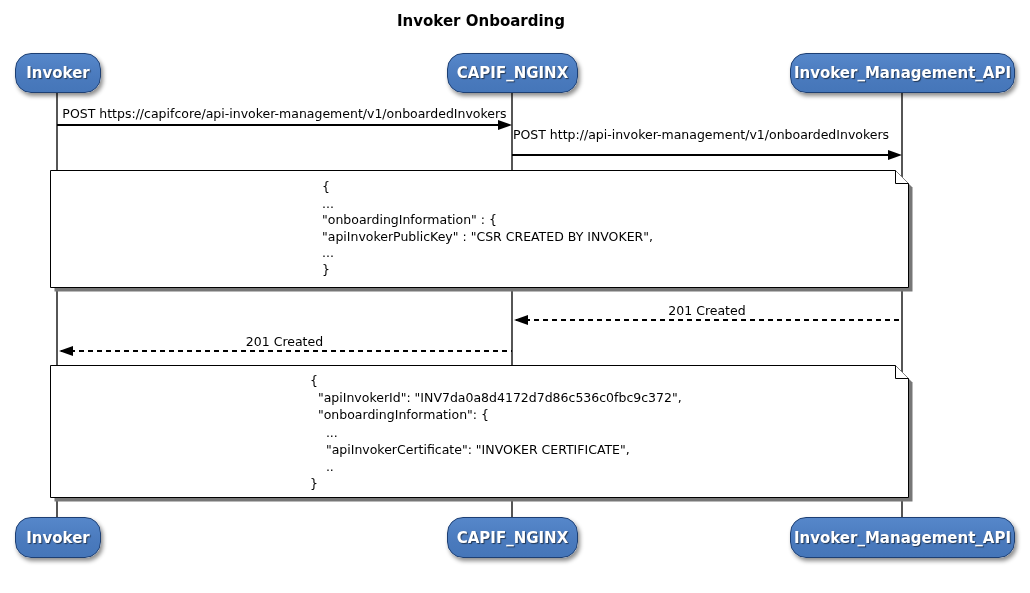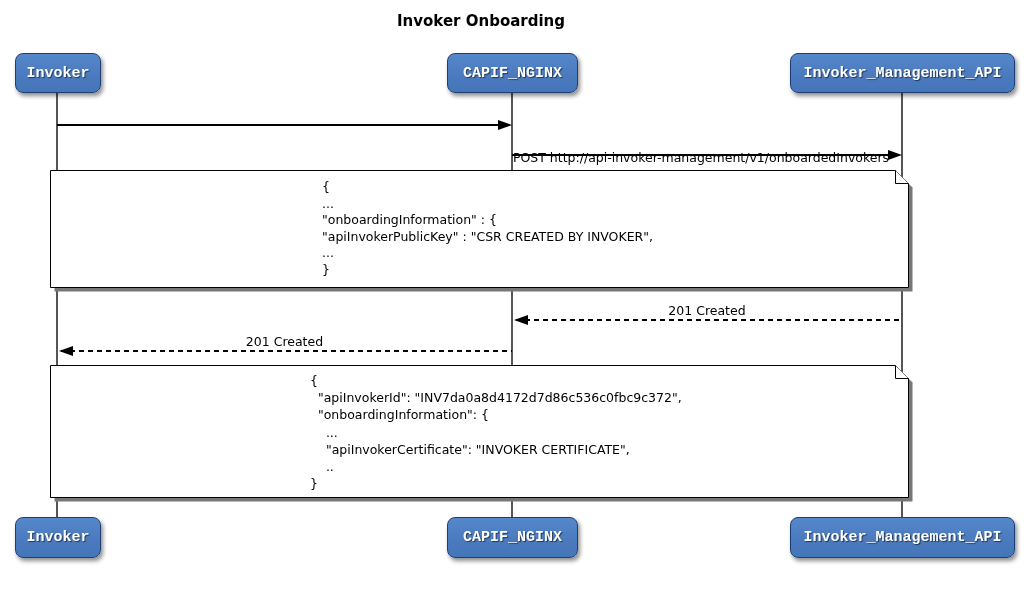--- a/index.html
+++ b/index.html
@@ -11,26 +11,25 @@
   .title {
     position:absolute; left:0; top:12px; width:962px; text-align:center;
     font-size:15px; font-weight:bold; color:#000;
   }
   .lifeline {
     position:absolute; width:2px; top:92px; height:426px; background:#565656; z-index:0;
   }
   .actor {
     position:absolute; height:40px; z-index:4;
     background:linear-gradient(180deg,#5687ca 0%,#4a7abd 60%,#4576b9 100%);
-    border:1px solid #1d3f73; border-radius:8px;
+    border:1px solid #1d3f73; border-radius:16px;
     box-shadow:2px 3px 4px rgba(0,0,0,0.45);
     display:flex; align-items:center; justify-content:center;
     color:#ffffff; font-weight:bold; font-size:15px;
     text-shadow:1px 1px 1px rgba(0,0,0,0.55);
-    font-family:Liberation Mono, monospace;
   }
   .msg-label {
     position:absolute; text-align:center; font-size:12.5px; color:#000; z-index:3;
     white-space:nowrap;
   }
   .line-solid { position:absolute; height:2px; background:#000; z-index:3; }
   .line-dashed {
     position:absolute; height:2px; z-index:3;
     background:repeating-linear-gradient(to right,#000 0 5px,transparent 5px 9px);
   }
@@ -67,24 +66,25 @@
   <div class="actor" style="left:15px; top:53px; width:86px;">
     <span>Invoker</span>
   </div>
   <div class="actor" style="left:447px; top:53px; width:131px;">
     <span>CAPIF_NGINX</span>
   </div>
   <div class="actor" style="left:790px; top:53px; width:225px;">
     <span>Invoker_Management_API</span>
   </div>
 
+  <div class="msg-label" style="left:57px; top:106px; width:455px;">POST https://capifcore/api-invoker-management/v1/onboardedInvokers</div>
   <div class="line-solid" style="left:57px; top:124px; width:441px;"></div>
   <div class="arrow-right" style="left:498px; top:120px;"></div>
 
-  <div class="msg-label" style="left:512px; top:150px; width:378px;">POST http://api-invoker-management/v1/onboardedInvokers</div>
+  <div class="msg-label" style="left:512px; top:127px; width:378px;">POST http://api-invoker-management/v1/onboardedInvokers</div>
   <div class="line-solid" style="left:512px; top:154px; width:376px;"></div>
   <div class="arrow-right" style="left:888px; top:150px;"></div>
 
   <div class="note" style="left:50px; top:170px;">
     <svg width="868" height="126">
       <polygon points="4.5,4.5 849.5,4.5 862.5,17.5 862.5,121.5 4.5,121.5" fill="#777777"></polygon>
       <polygon points="0.5,0.5 845.5,0.5 858.5,13.5 858.5,117.5 0.5,117.5" fill="#ffffff" stroke="#000000" stroke-width="1"></polygon>
       <polyline points="845.5,0.5 845.5,13.5 858.5,13.5" fill="#ffffff" stroke="#000000" stroke-width="1"></polyline>
     </svg>
     <div class="note-text" style="left:272px; top:9px; line-height:16.5px;">{

